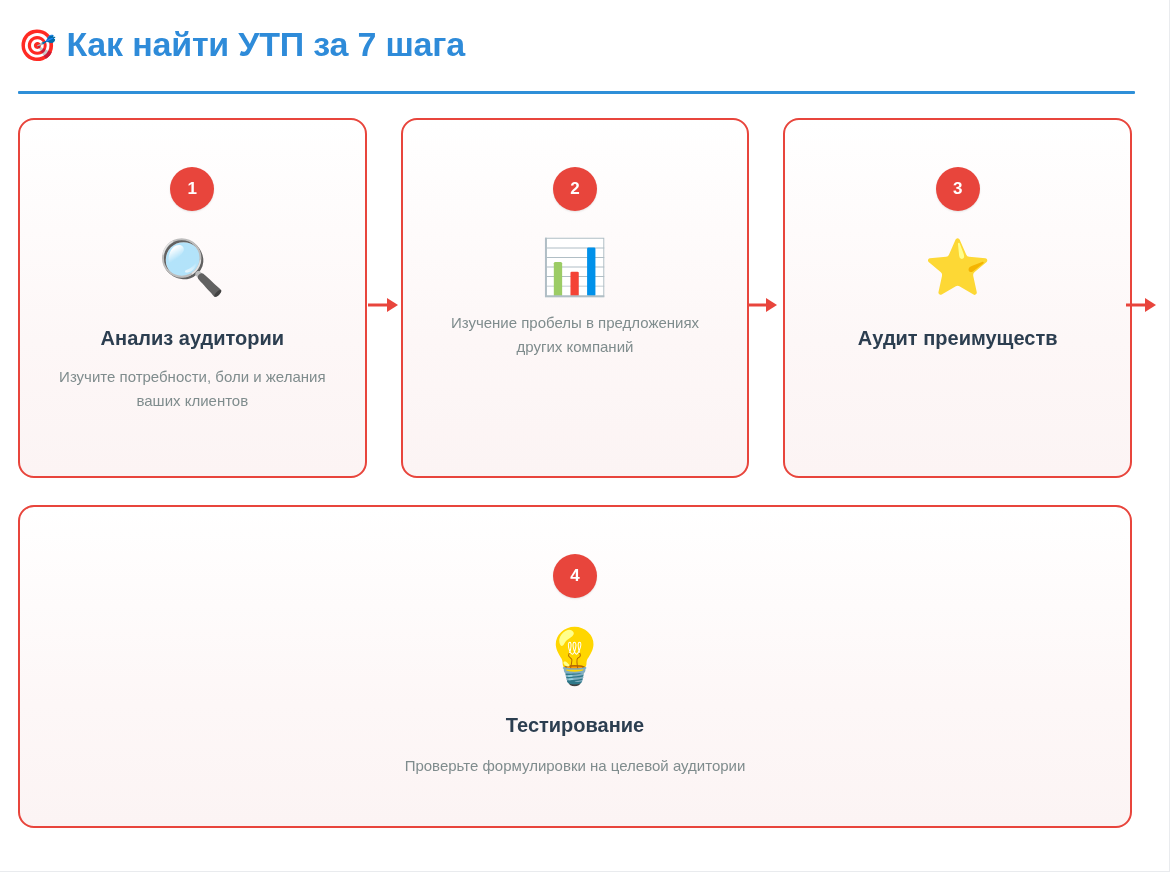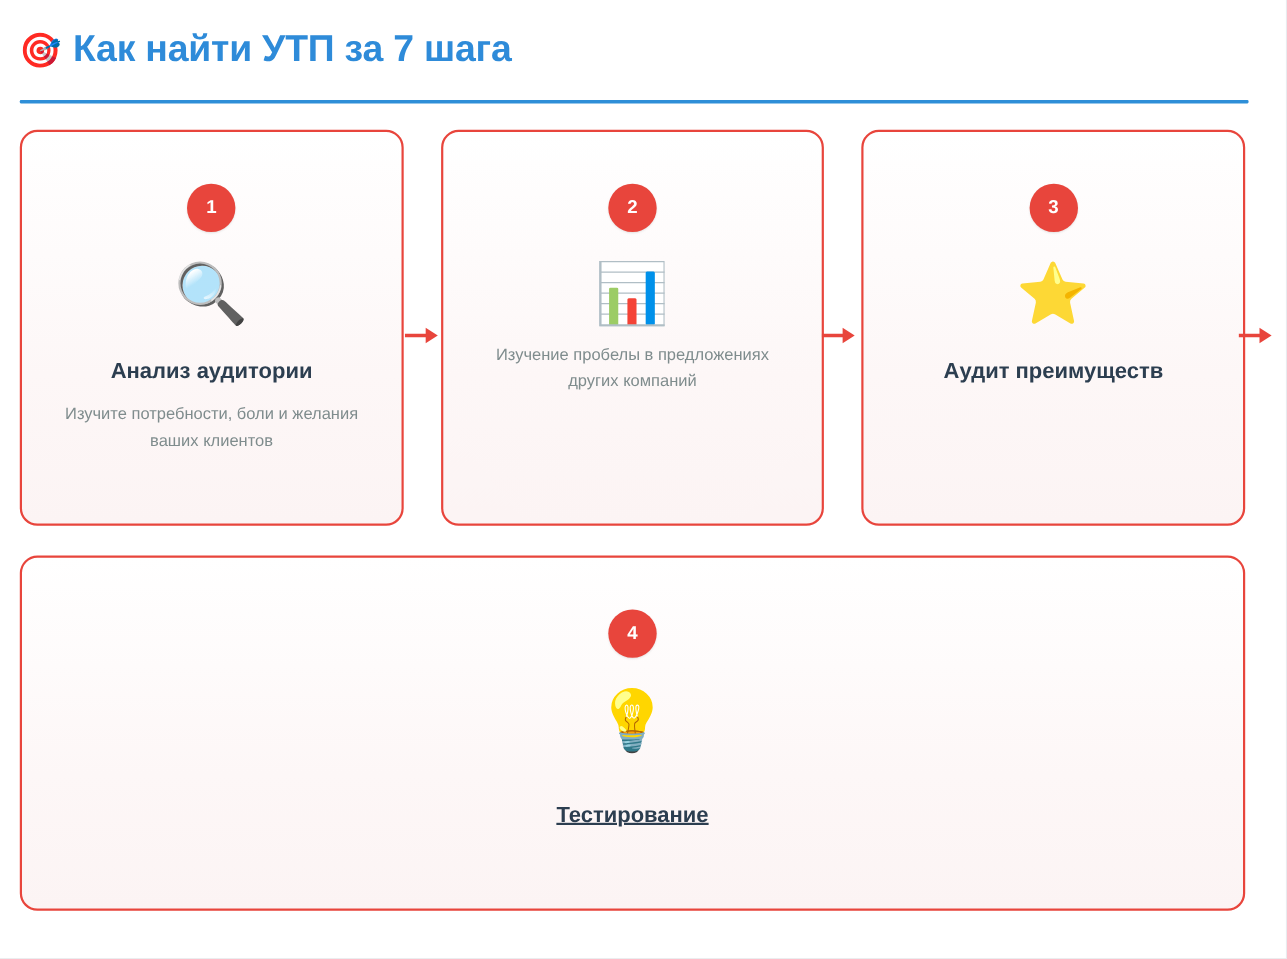--- a/index.html
+++ b/index.html
@@ -129,22 +129,21 @@
     margin: 0;
     margin-top: 28px;
     font-size: 20px;
     font-weight: bold;
     color: #2c3e50;
     text-align: right;
     line-height: 26px;
     flex: none;
   }
   .wide .step-title {
-    margin-top: 42px;
-    text-decoration: underline;
+    margin-top: 26px;
   }
 
   .step-desc {
     margin: 0;
     margin-top: 14px;
     padding: 0 26px;
     font-size: 15px;
     line-height: 24px;
     color: #7f8c8d;
     text-align: center;
@@ -222,16 +221,17 @@
       <path d="M0 9 H21" stroke="#e8453c" stroke-width="3" fill="none"></path>
       <path d="M19 2 L30 9 L19 16 Z" fill="#e8453c"></path>
     </svg>
   </div>
 
   <div id="row-bottom">
     <div class="step-card wide">
       <div class="step-badge">4</div>
       <div class="step-icon">💡</div>
       <h2 class="step-title">Тестирование</h2>
+      <p class="step-desc">Проверьте формулировки на целевой аудитории</p>
     </div>
   </div>
 
 </div>
 
 </body></html>

